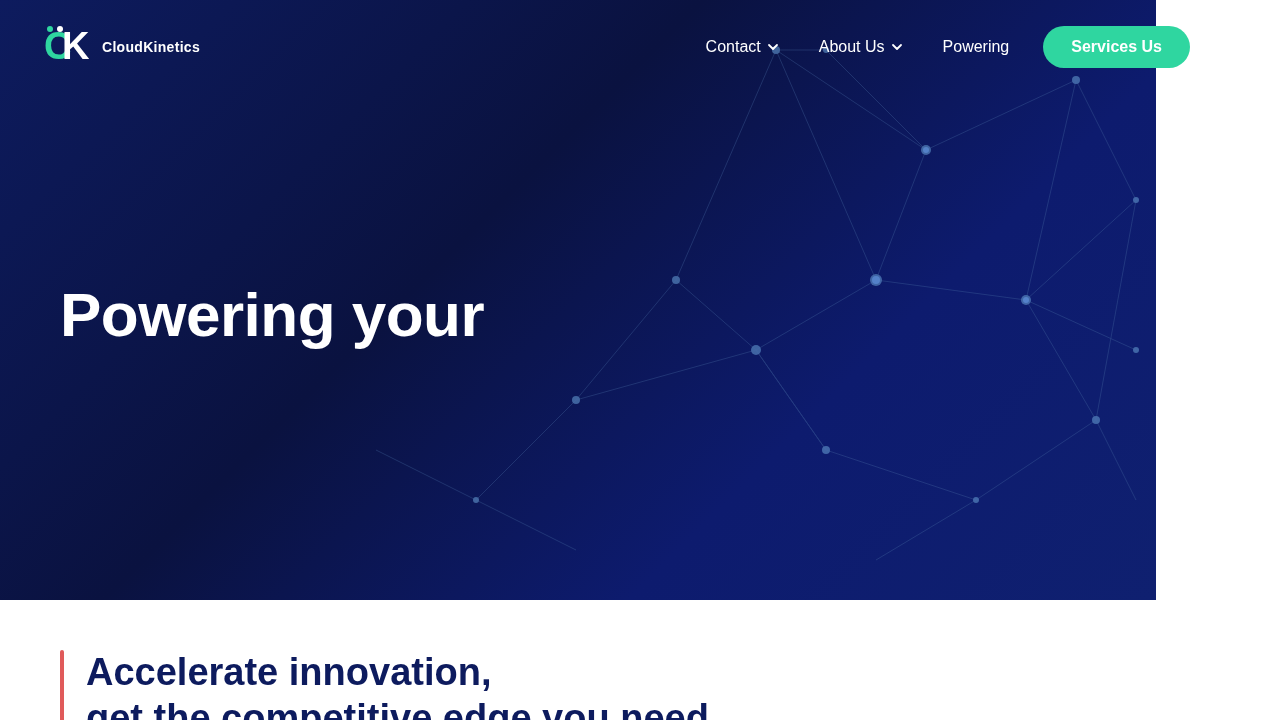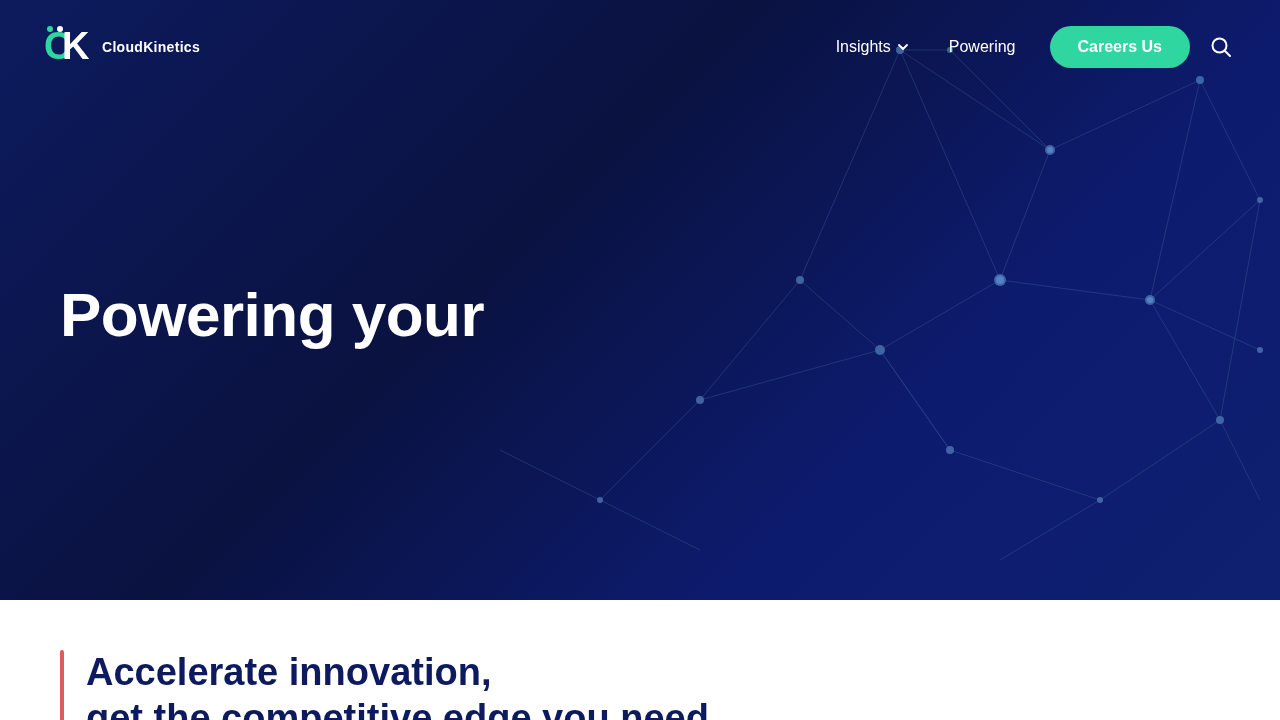--- a/index.html
+++ b/index.html
@@ -77,21 +77,21 @@
       margin-left: 8px;
       color: #ffffff;
       display: flex;
       align-items: center;
       justify-content: center;
     }
 
     
     .hero {
       position: relative;
-      width: 1280px;
+      width: 1156px;
       height: 600px;
       background: #7f1d1d;
       overflow: hidden;
       display: flex;
       align-items: center;
       text-align: center;
     }
     .hero-bg {
       position: absolute;
       top: 0; left: 0; right: 0; bottom: 0;
@@ -200,29 +200,35 @@
       <text x="22" y="38" font-family="Arial" font-weight="900" font-size="38" fill="white">K</text>
 
       <circle cx="10" cy="8" r="3" fill="#2fd6a0"></circle>
       <circle cx="20" cy="8" r="3" fill="white"></circle>
     </svg>
     <span class="logo-text">CloudKinetics</span>
   </a>
 
   <div class="nav-links">
     <a class="nav-item" href="#">
-      <span>Insights</span>
+      <span>Contact</span>
+      <svg class="chevron-icon" viewBox="0 0 12 12" fill="none">
+        <path d="M2 4l4 4 4-4" stroke="white" stroke-width="1.8" stroke-linecap="round" stroke-linejoin="round"></path>
+      </svg>
+    </a>
+    <a class="nav-item" href="#">
+      <span>About Us</span>
       <svg class="chevron-icon" viewBox="0 0 12 12" fill="none">
         <path d="M2 4l4 4 4-4" stroke="white" stroke-width="1.8" stroke-linecap="round" stroke-linejoin="round"></path>
       </svg>
     </a>
     <a class="nav-item" href="#">
       <span>Powering</span>
     </a>
-    <button class="contact-btn">Careers Us</button>
+    <button class="contact-btn">Services Us</button>
     <button class="search-btn">
       <svg width="22" height="22" viewBox="0 0 22 22" fill="none">
         <circle cx="9.5" cy="9.5" r="7" stroke="white" stroke-width="2"></circle>
         <line x1="14.5" y1="14.5" x2="20" y2="20" stroke="white" stroke-width="2" stroke-linecap="round"></line>
       </svg>
     </button>
   </div>
 </nav>
 
 <section class="hero">

